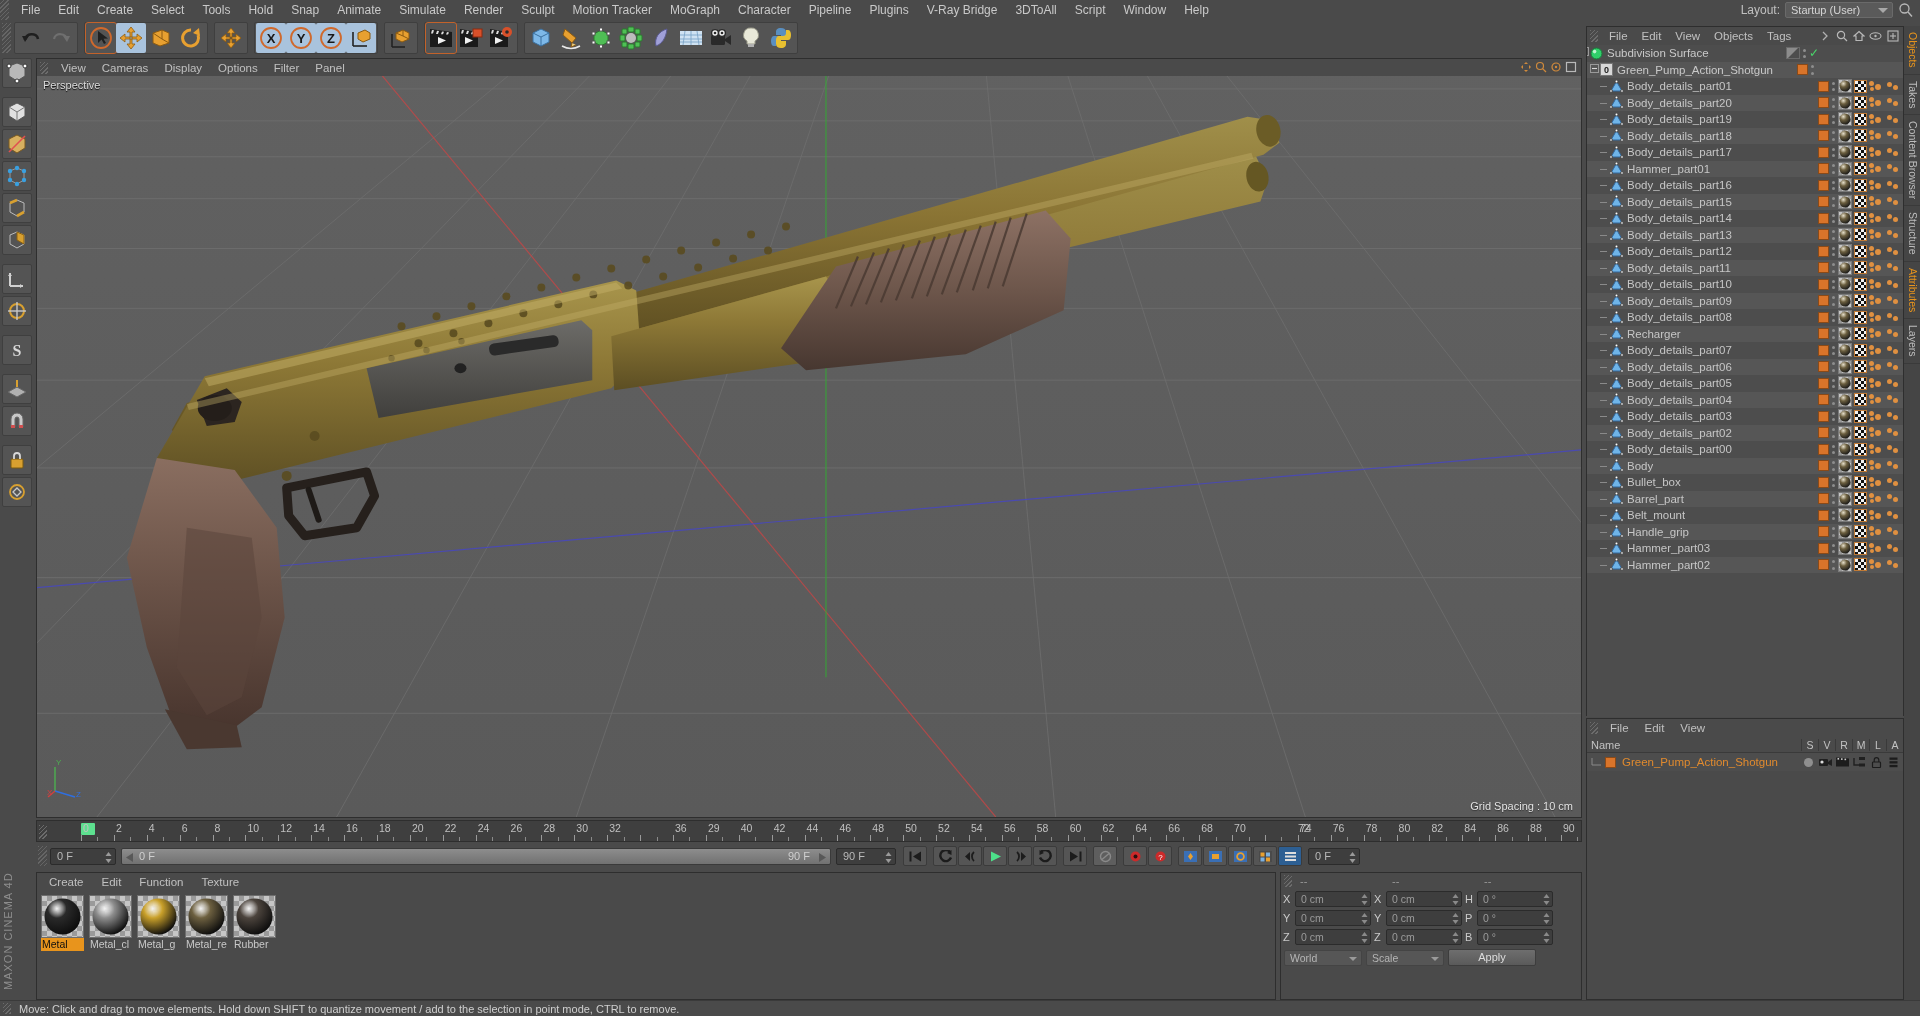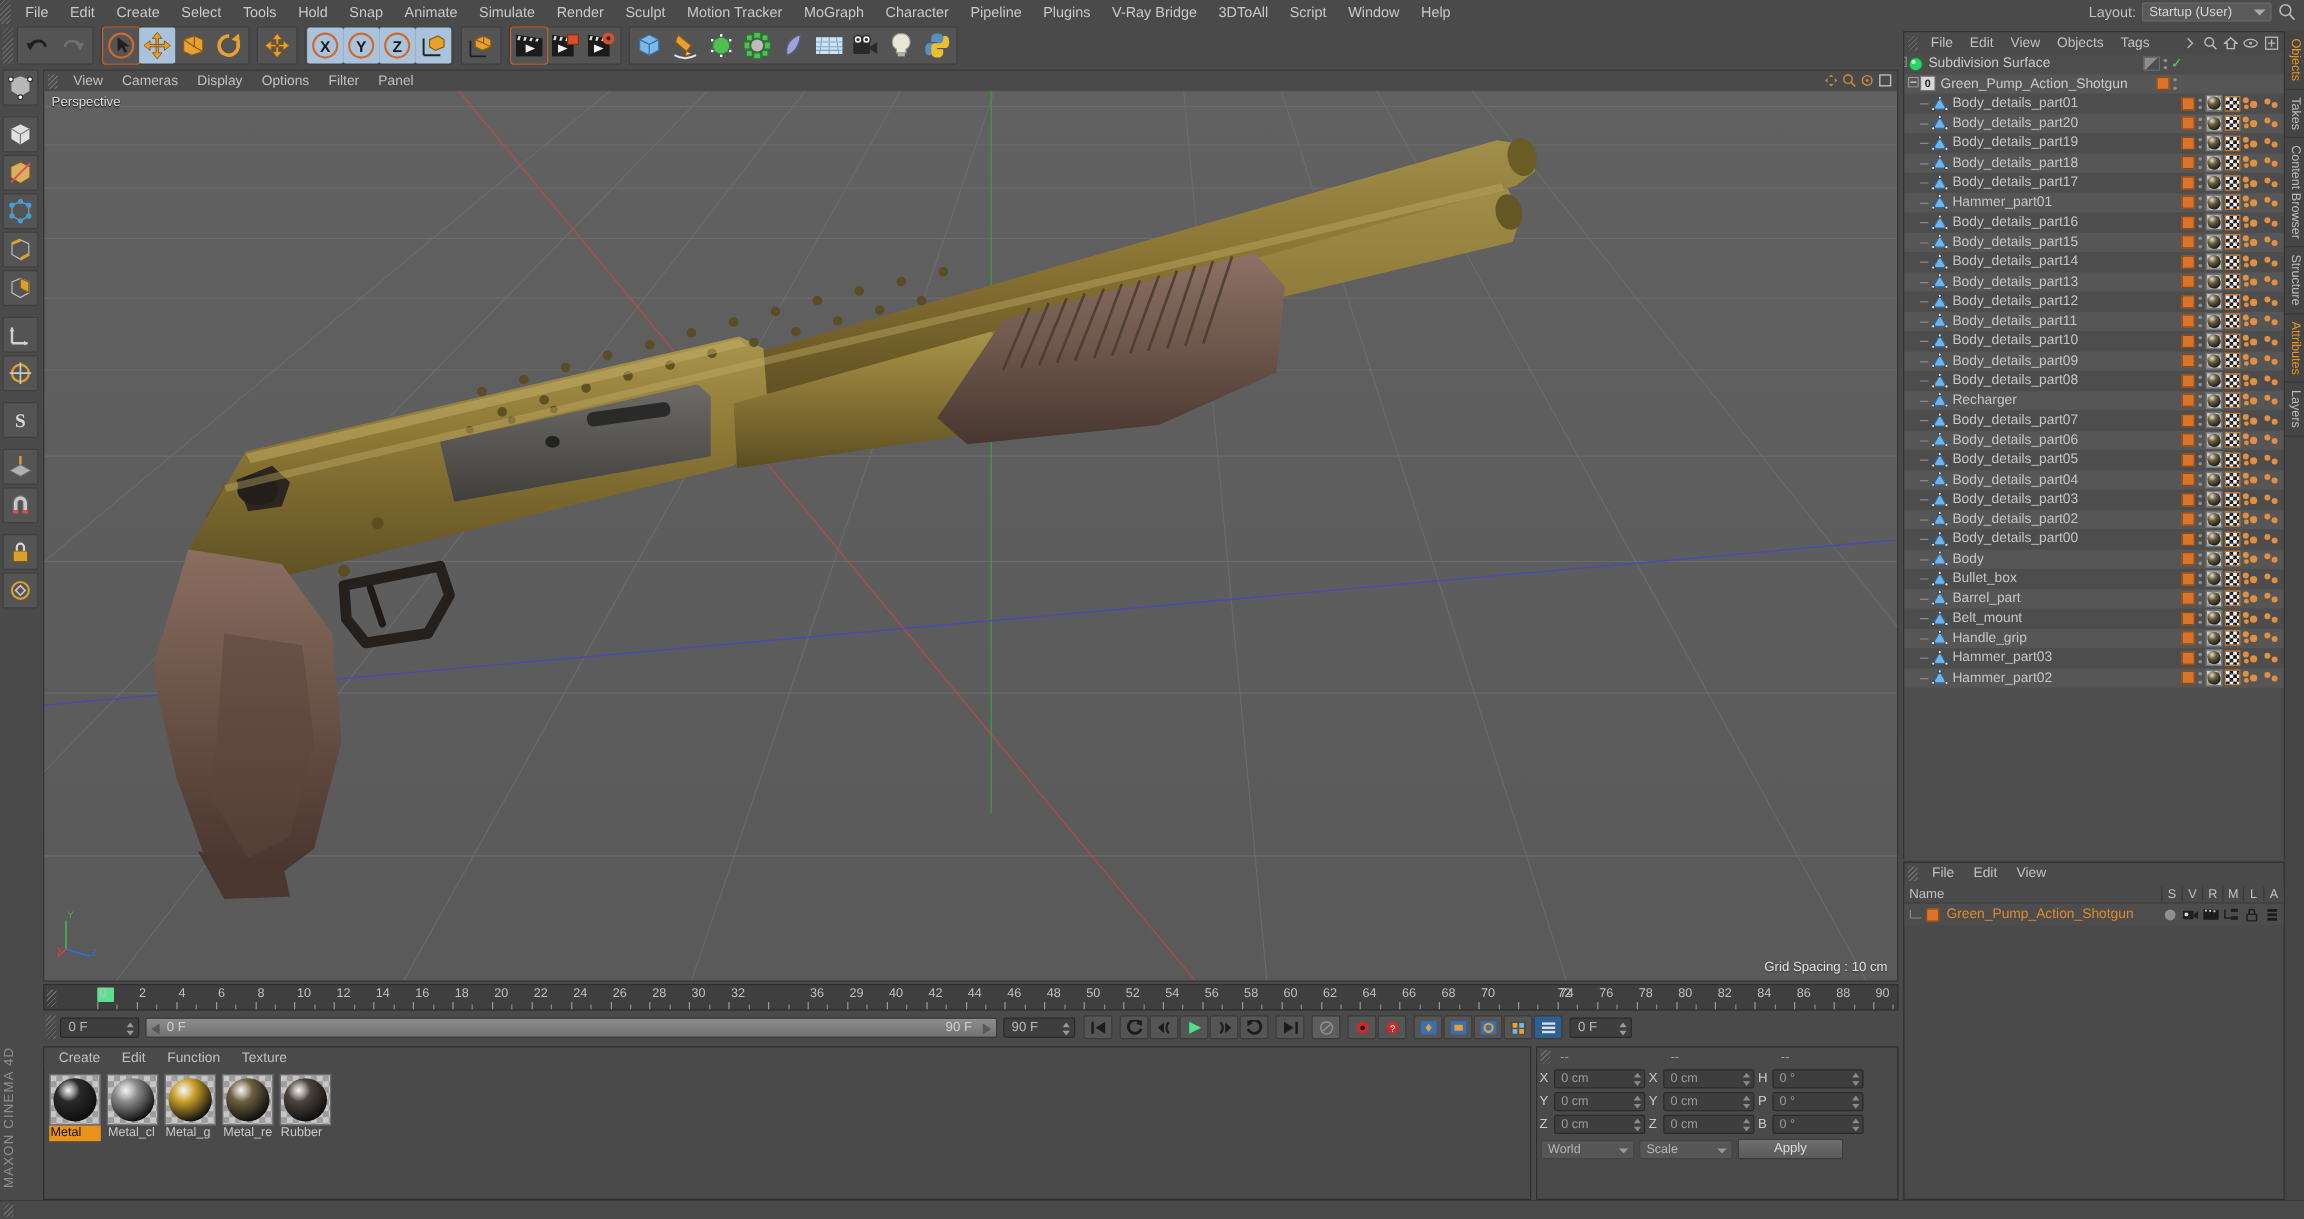--- a/index.html
+++ b/index.html
@@ -2672,15 +2672,16 @@
         <div class="rtab">Takes</div>
         <div class="rtab">Content Browser</div>
         <div class="rtab">Structure</div>
         <div class="rtab act">Attributes</div>
         <div class="rtab">Layers</div>
       </div>
   </div>
 
   <div class="statusbar">
     <div class="g"></div>
+    <div class="txt">Move: Click and drag to move elements. Hold down SHIFT to quantize movement / add to the selection in point mode, CTRL to remove.</div>
   </div>
 
 </div>
 
 </body></html>

